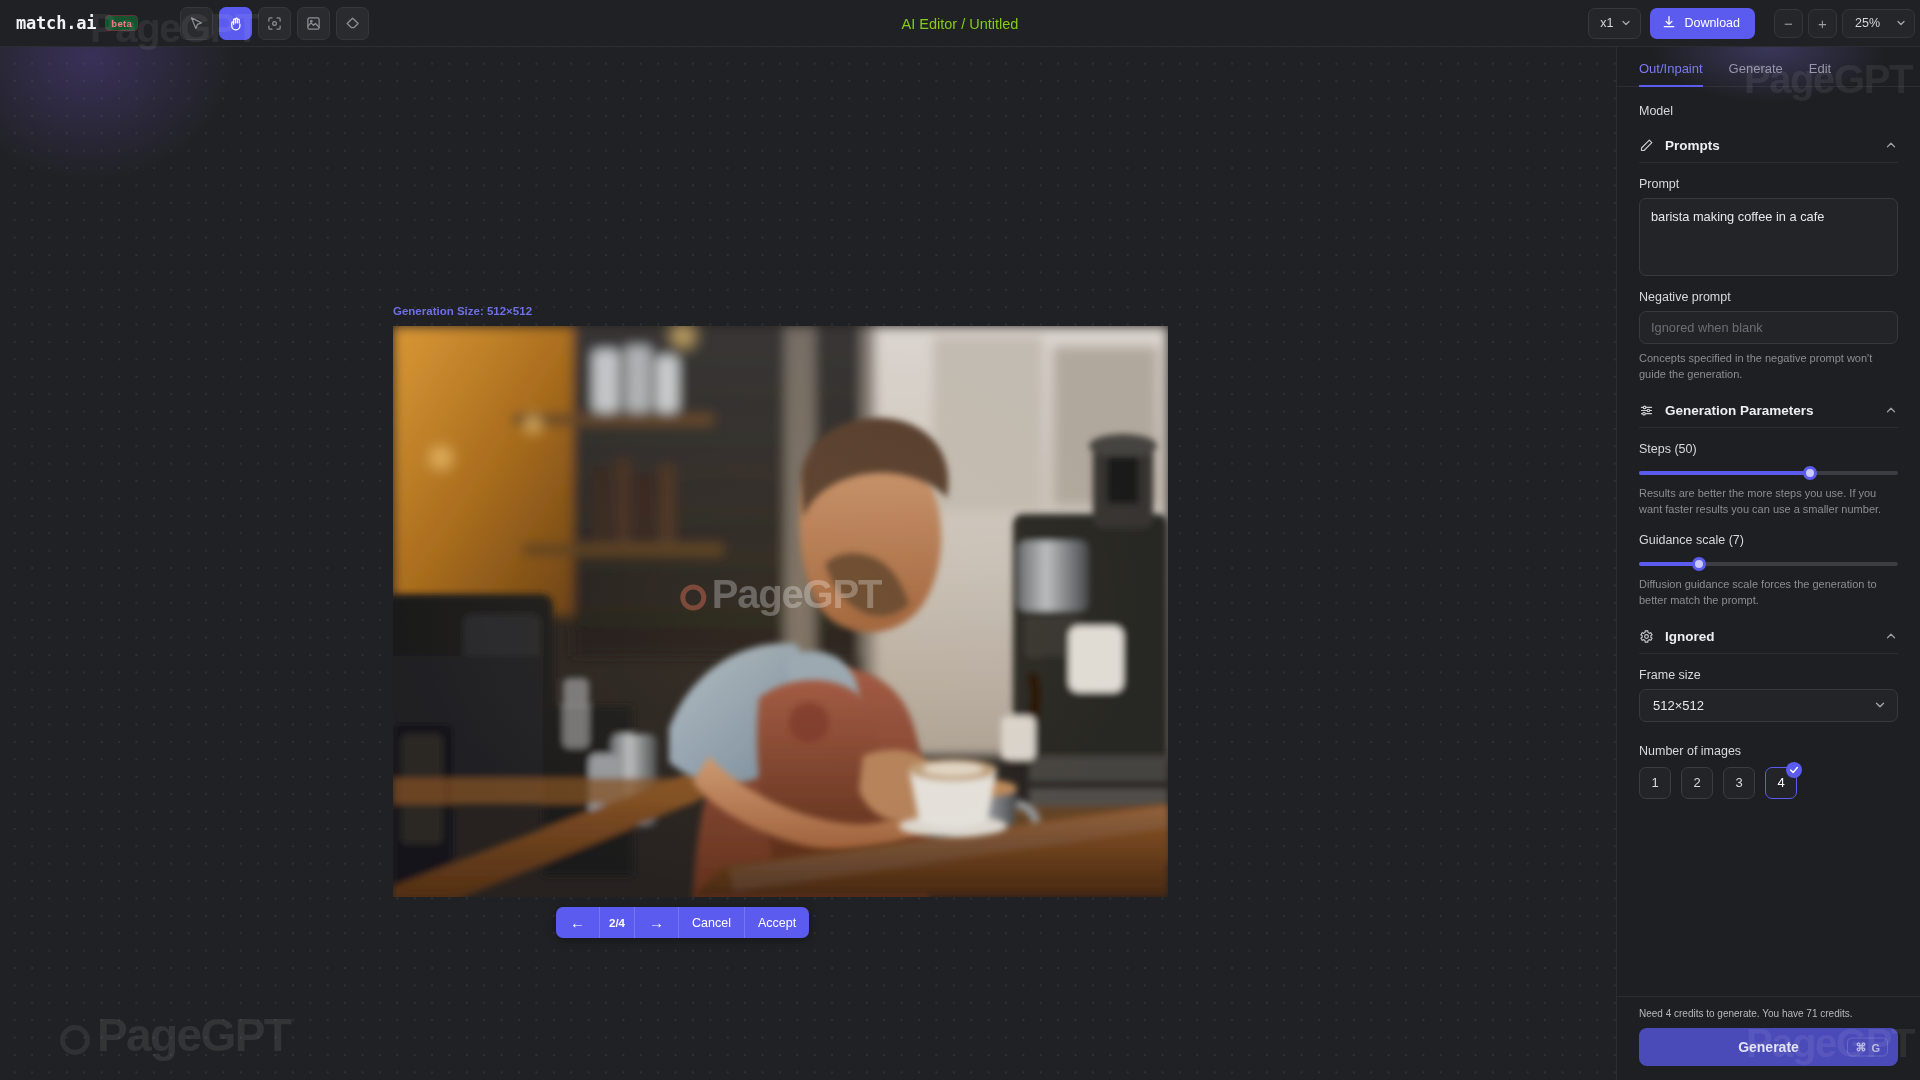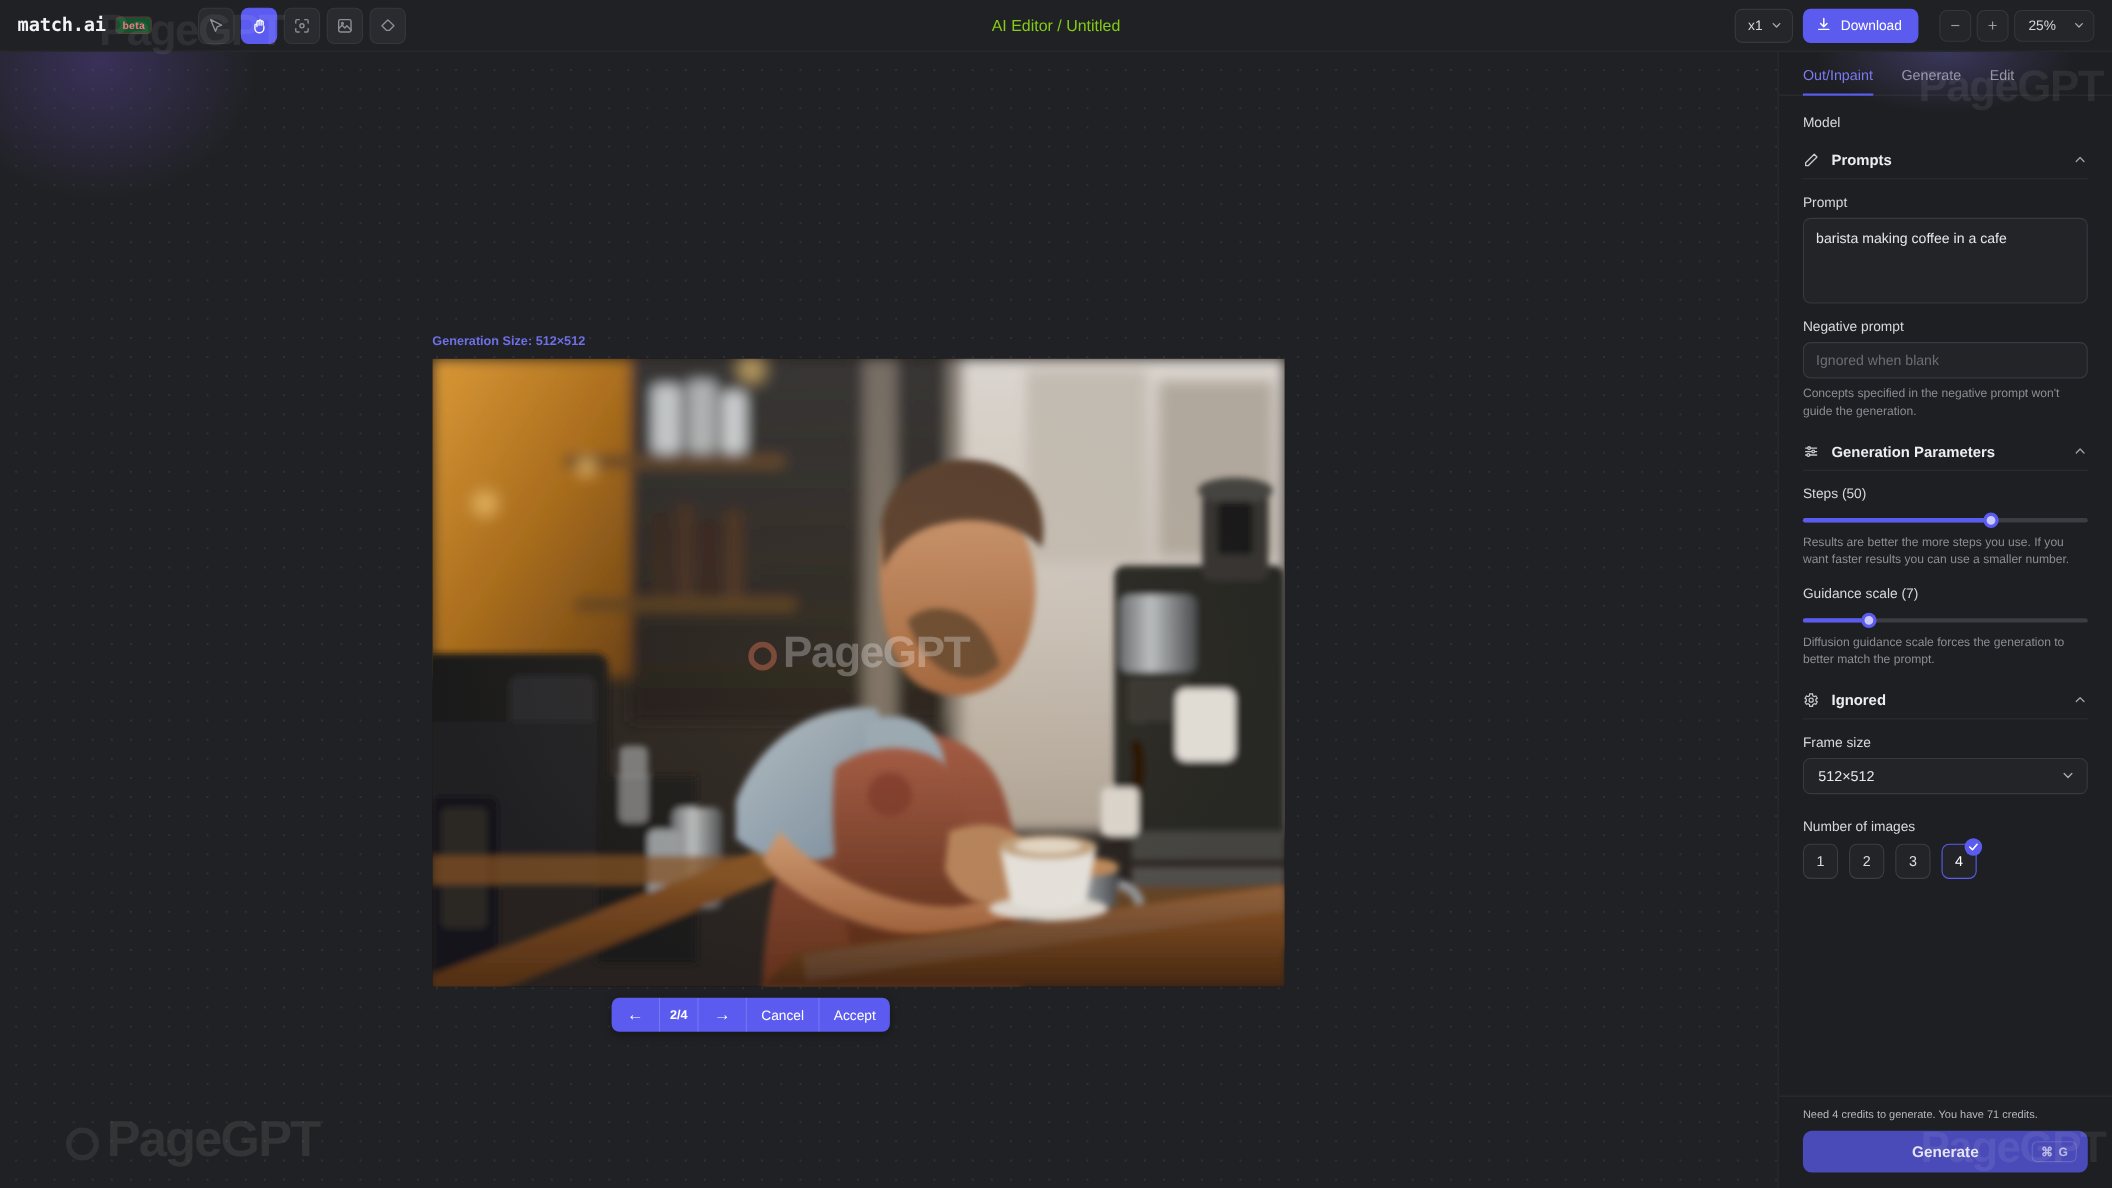--- a/index.html
+++ b/index.html
@@ -41,21 +41,21 @@
   .tool-btn svg { display: block; }
 
   .doc-title {
     position: absolute; left: 0; right: 0; top: 0; height: 47px;
     display: flex; align-items: center; justify-content: center;
     font-size: 14.5px; color: #84cc16; pointer-events: none;
   }
 
   .header-right {
     margin-left: auto; display: flex; align-items: center; gap: 9px;
-    padding-right: 16px; z-index: 5;
+    padding-right: 5px; z-index: 5;
   }
   .scale-select {
     height: 31px; min-width: 52px; padding: 0 8px 0 11px;
     background: #25262a; border: 1px solid #37383d; border-radius: 7px;
     display: flex; align-items: center; gap: 7px;
     font-size: 12.5px; color: #d6d7db;
   }
   .download-btn {
     height: 31px; padding: 0 15px 0 12px;
     background: #5b5bf0; border-radius: 7px;

